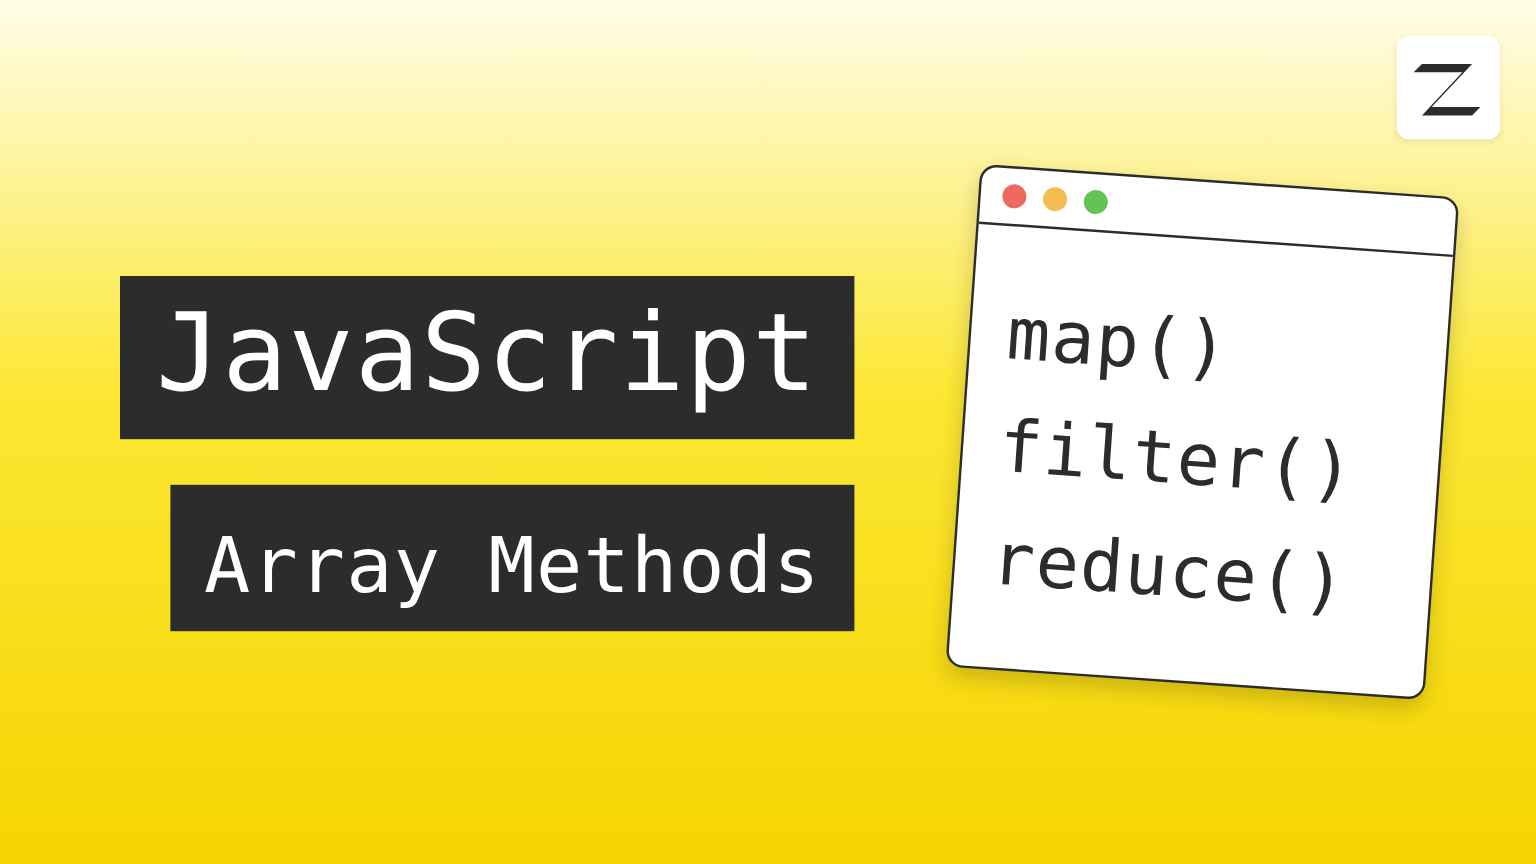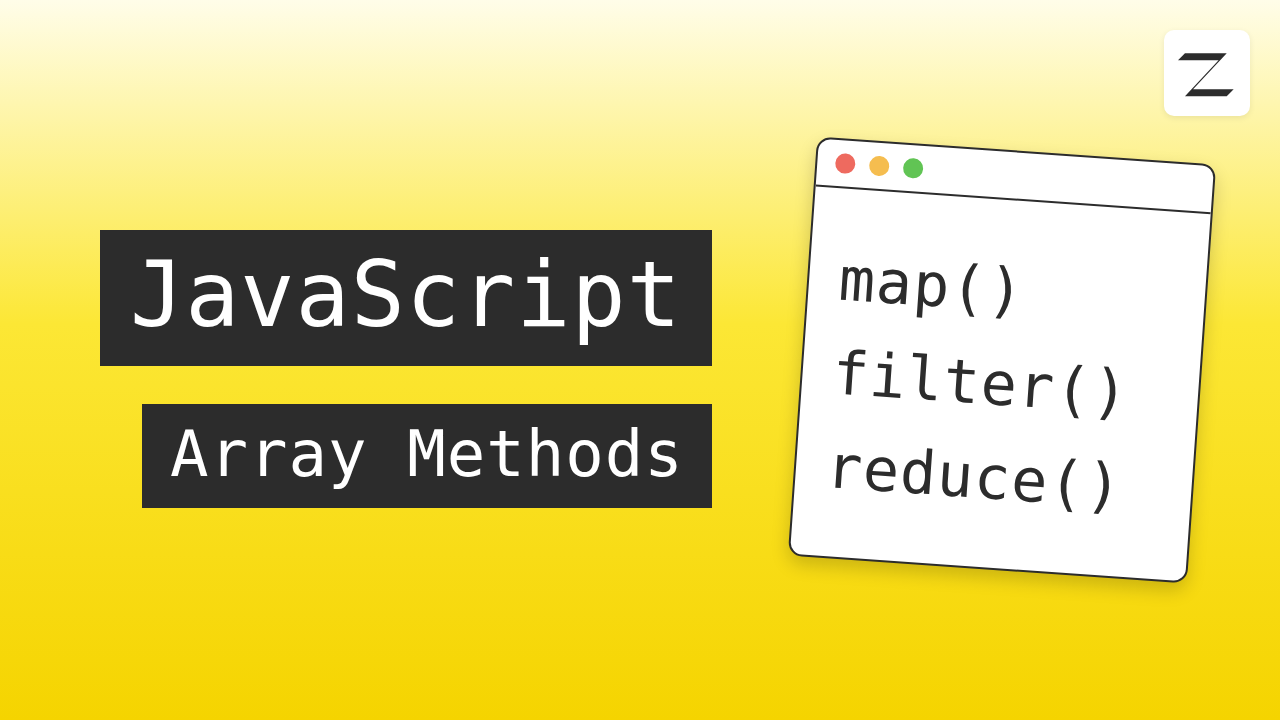--- a/index.html
+++ b/index.html
@@ -39,21 +39,21 @@
     color: #ffffff;
     padding: 20px 30px 26px 30px;
     font-size: 90px;
     line-height: 1;
     letter-spacing: 1px;
     font-family: "Consolas", "Menlo", "DejaVu Sans Mono", monospace;
     font-weight: 400;
   }
   .chip.sub {
     font-size: 64px;
-    padding: 18px 28px 22px 28px;
+    padding: 36px 28px 22px 28px;
   }
 
   .win {
     position: absolute;
     right: 78px;
     top: 150px;
     width: 400px;
     height: 420px;
     background: #ffffff;
     border: 2px solid #2c2c2c;

